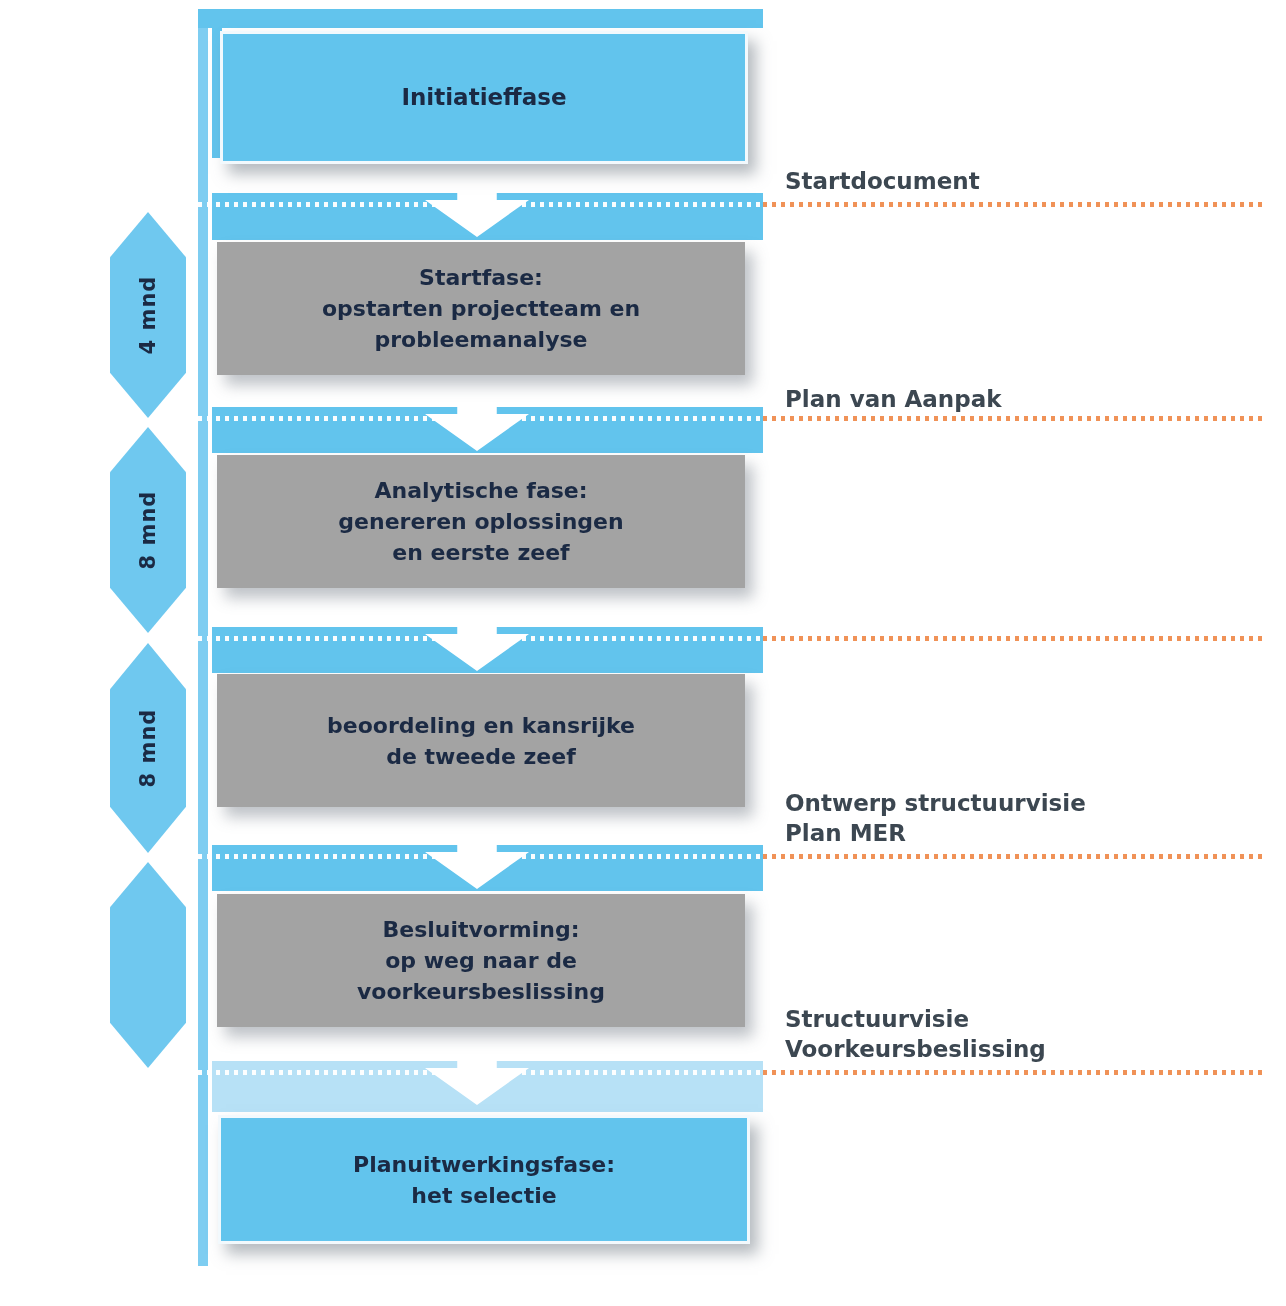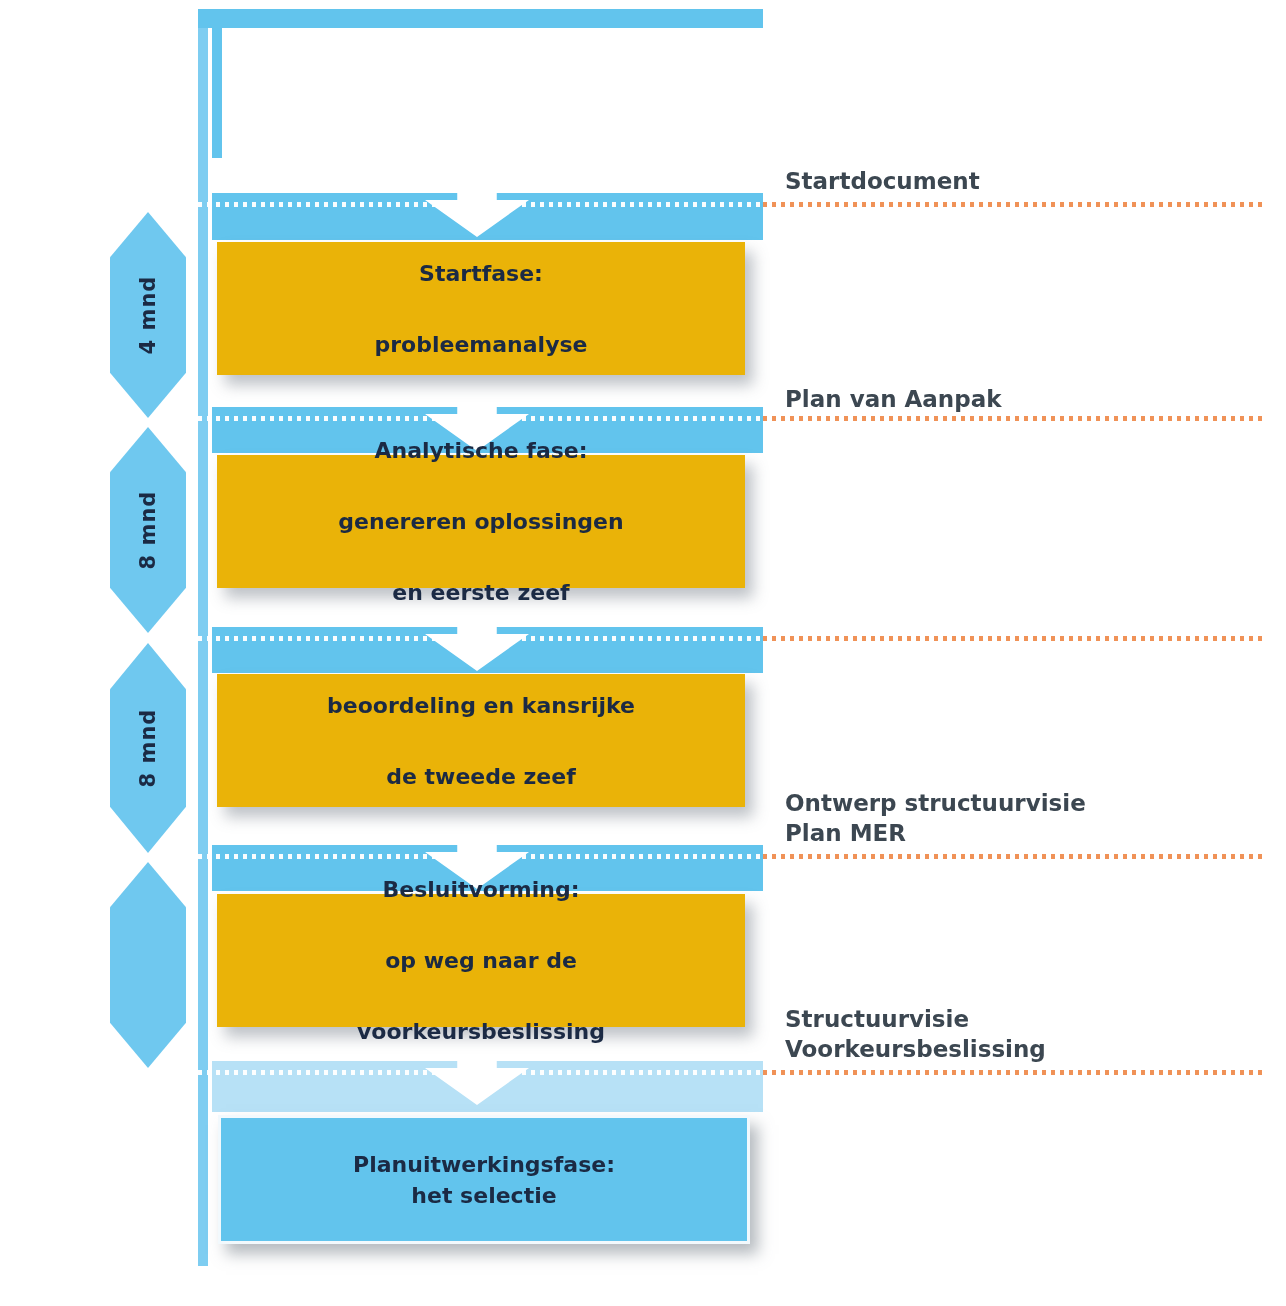--- a/index.html
+++ b/index.html
@@ -36,21 +36,21 @@
   
   .arrow{left:425px;width:104px;height:58px;background:#ffffff;
     clip-path:polygon(31% 0%,69% 0%,69% 36%,100% 36%,50% 100%,0% 36%,31% 36%);}
   #down-arrow-1{top:179px;} #down-arrow-2{top:393px;} #down-arrow-3{top:613px;}
   #down-arrow-4{top:831px;} #down-arrow-5{top:1047px;}
 
   
   .box{display:flex;flex-direction:column;align-items:center;justify-content:center;
     text-align:center;font-weight:bold;font-size:22px;line-height:31px;
     color:var(--c-boxtext,#1b2a44);}
-  .box.white{background:#eab308;box-shadow:8px 10px 14px rgba(110,120,130,.45);gap:40px;}
+  .box.white{background:#a3a3a3;box-shadow:8px 10px 14px rgba(110,120,130,.45);}
   .box.blue{background:var(--c-band,#62c4ed);border:3px solid #f2f9fd;
     box-shadow:8px 10px 14px rgba(110,120,130,.5);}
   #phase-box-1{left:220px;top:31px;width:522px;height:127px;font-size:23px;}
   #phase-box-2{left:217px;top:242px;width:528px;height:133px;}
   #phase-box-3{left:217px;top:455px;width:528px;height:133px;}
   #phase-box-4{left:217px;top:674px;width:528px;height:133px;}
   #phase-box-5{left:217px;top:894px;width:528px;height:133px;}
   #phase-box-6{left:218px;top:1115px;width:526px;height:123px;}
   .box span{display:block;}
 
@@ -100,22 +100,26 @@
   <div class="abs dotline dot-orange dl4"></div>
   <div class="abs dotline dot-white dl5"></div>
   <div class="abs dotline dot-orange dl5"></div>
 
   <div class="abs arrow" id="down-arrow-1"></div>
   <div class="abs arrow" id="down-arrow-2"></div>
   <div class="abs arrow" id="down-arrow-3"></div>
   <div class="abs arrow" id="down-arrow-4"></div>
   <div class="abs arrow" id="down-arrow-5"></div>
 
+  <div class="abs box blue" id="phase-box-1">
+    <span>Initiatieffase</span>
+  </div>
   <div class="abs box white" id="phase-box-2">
     <span>Startfase:</span>
+    <span>opstarten projectteam en</span>
     <span>probleemanalyse</span>
   </div>
   <div class="abs box white" id="phase-box-3">
     <span>Analytische fase:</span>
     <span>genereren oplossingen</span>
     <span>en eerste zeef</span>
   </div>
   <div class="abs box white" id="phase-box-4">
     <span>beoordeling en kansrijke</span>
     <span>de tweede zeef</span>

